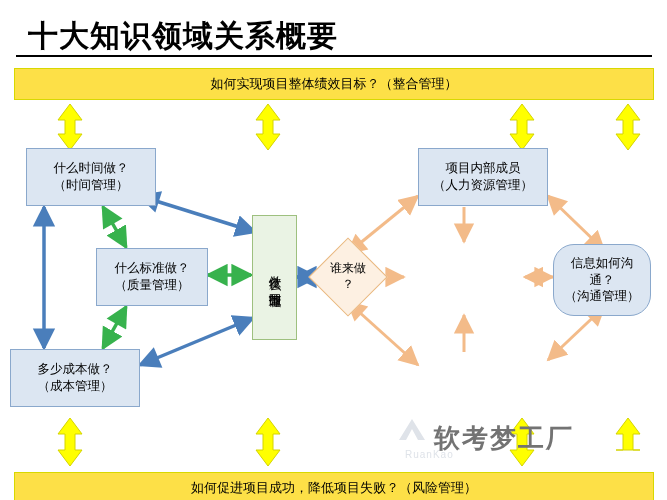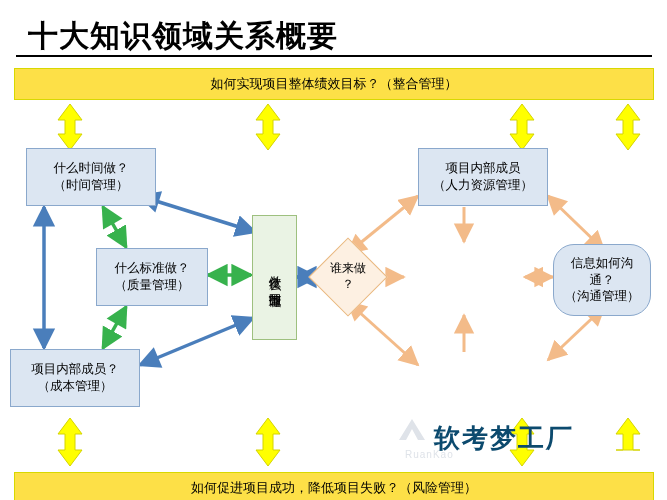--- a/index.html
+++ b/index.html
@@ -95,21 +95,21 @@
     line-height: 1.3;
     color: #000000;
   }
   
   .watermark {
     position: absolute;
     left: 392px;
     top: 408px;
     width: 260px;
     height: 60px;
-    color: #0c4a6e;
+    color: #737373;
     font-size: 26px;
     font-weight: bold;
     display: flex;
     align-items: center;
     letter-spacing: 2px;
     pointer-events: none;
   }
   .wm-sub {
     position: absolute;
     left: 405px;
@@ -221,21 +221,21 @@
     <span>什么时间做？</span>
     <span>（时间管理）</span>
   </div>
 
   <div class="box box-blue" style="left:96px; top:248px; width:112px; height:58px;">
     <span>什么标准做？</span>
     <span>（质量管理）</span>
   </div>
 
   <div class="box box-blue" style="left:10px; top:349px; width:130px; height:58px;">
-    <span>项目内部成员？</span>
+    <span>多少成本做？</span>
     <span>（成本管理）</span>
   </div>
 
   <div class="box box-green box-vert" style="left:252px; top:215px; width:45px; height:125px;">
     <span>做什么？（范围管理）</span>
   </div>
 
   <div class="diamond" style="left:320px; top:249px; width:56px; height:56px;"></div>
   <div class="diamond-label" style="left:320px; top:249px; width:56px; height:56px; flex-direction:column;align-items:center;">
     <span>谁来做</span>

